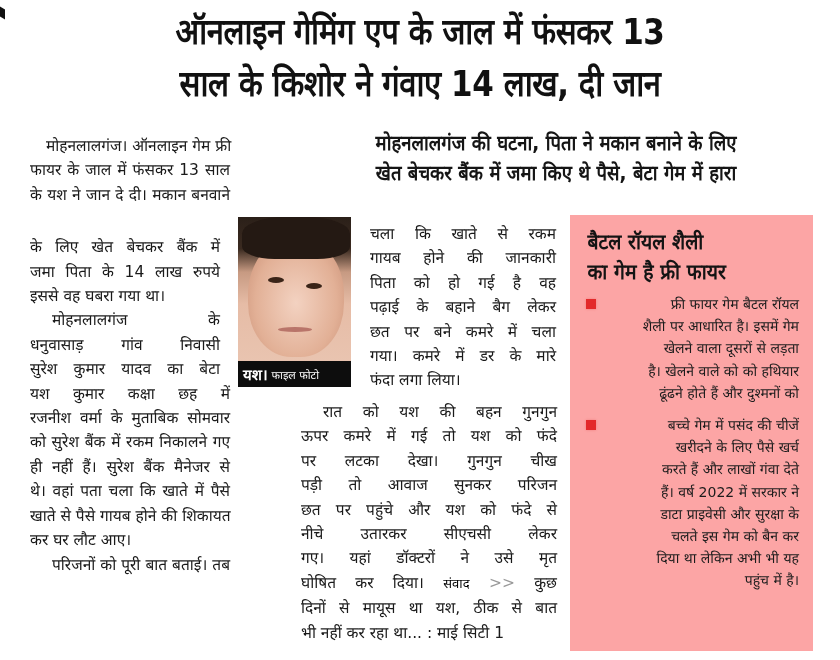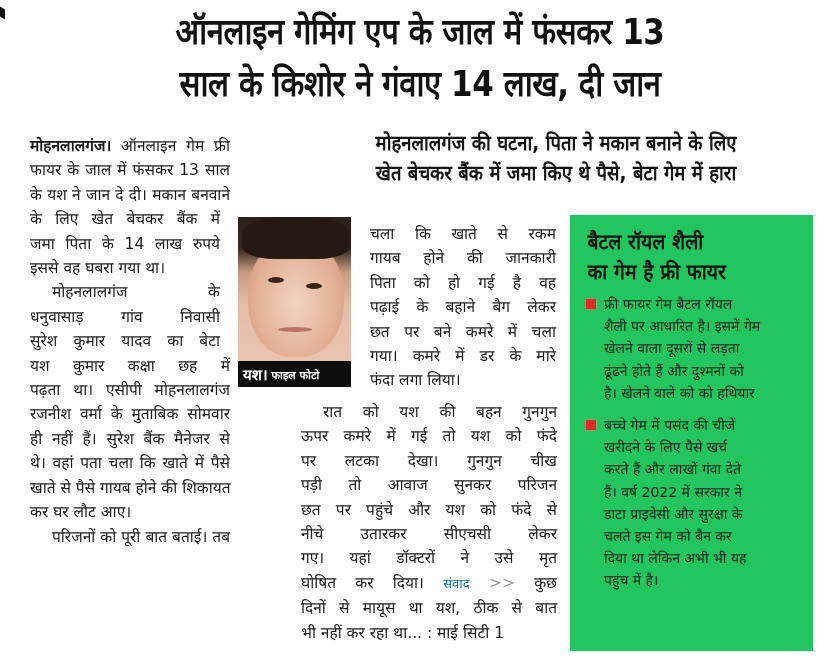--- a/index.html
+++ b/index.html
@@ -29,24 +29,24 @@
 
     .col {
       font-size: 15.5px;
       line-height: 24.4px;
       text-align: justify;
       color: #1a1a1a;
       font-family: "DejaVu Sans", sans-serif;
     }
     .col .ln { display: block; white-space: nowrap; text-align-last: justify; }
     .col .ln.last { text-align-last: left; }
-    .dateline { font-weight: bold; }
+    .dateline { font-weight: normal; margin-left: 16px; }
 
     .col1 { left: 30px; top: 134px; width: 200px; }
-    .col1 .narrow { width: 190px; }
+    .col1 .narrow { width: 190px; margin-top: 28px; }
 
     .subhead {
       left: 296px; top: 128px; width: 520px;
       text-align: center;
       font-weight: bold;
       font-size: 20.5px;
       line-height: 30px;
       color: #151515;
       transform: scaleX(0.9);
       transform-origin: center top;
@@ -76,28 +76,28 @@
     .photo .eye.l { left: 30px; }
     .photo .eye.r { left: 68px; top: 66px; }
     .photo .mouth { position: absolute; left: 40px; top: 110px; width: 34px; height: 5px; border-radius: 50%; background: #b9756a; }
     .photo .caption {
       position: absolute; left: 0; bottom: 0; width: 113px; height: 26px;
       background: #0d0d0d; color: #fff;
       display: flex; align-items: center; padding-left: 5px; gap: 4px;
       white-space: nowrap;
     }
     .photo .caption .name { font-weight: bold; font-size: 15px; }
-    .photo .caption .credit { font-size: 11px; font-weight: bold; text-align: right; }
+    .photo .caption .credit { font-size: 11px; font-weight: normal; text-align: right; }
 
     .col2 { left: 370px; top: 222px; width: 186px; }
     .col2b { left: 301px; top: 400px; width: 256px; }
 
     .sidebar {
       left: 570px; top: 215px; width: 243px; height: 436px;
-      background: #22c55e;
+      background: #fca5a5;
       padding: 12px 14px 0 12px;
     }
     .sidebar-title {
       font-weight: bold;
       font-size: 21px;
       line-height: 30px;
       color: #141414;
       margin-bottom: 6px;
       padding-left: 6px;
       transform: scaleX(0.92);
@@ -105,27 +105,27 @@
     }
     .sidebar-title .line { display: block; white-space: nowrap; }
     .bullet {
       position: relative;
       padding-left: 22px;
       font-size: 14px;
       line-height: 22.2px;
       color: #1c1c1c;
       margin-bottom: 10px;
     }
-    .bullet .ln { display: block; white-space: nowrap; }
+    .bullet .ln { display: block; white-space: nowrap; text-align: right; }
     .bullet .sq {
       position: absolute; left: 4px; top: 6px; width: 10px; height: 10px;
       background: #e3292a;
       box-shadow: 0 0 3px #f08080;
     }
-    .gray { color: #0369a1; }
+    .gray { color: #000000; }
     .arrow { color: #999; }
   </style>
 </head>
 <body>
 
 <div class="abs edge-mark"></div>
 
 <h1 class="abs headline">
   <span class="line">ऑनलाइन गेमिंग एप के जाल में फंसकर 13</span>
   <span class="line">साल के किशोर ने गंवाए 14 लाख, दी जान</span>
@@ -135,22 +135,22 @@
   <span class="ln"><span class="dateline">मोहनलालगंज।</span><span> ऑनलाइन गेम फ्री</span></span>
   <span class="ln">फायर के जाल में फंसकर 13 साल</span>
   <span class="ln">के यश ने जान दे दी। मकान बनवाने</span>
   <span class="ln narrow" style="width:190px">के लिए खेत बेचकर बैंक में</span>
   <span class="ln" style="width:190px">जमा पिता के 14 लाख रुपये</span>
   <span class="ln last" style="width:190px">इससे वह घबरा गया था।</span>
   <span class="ln" style="width:190px; padding-left:22px">मोहनलालगंज के</span>
   <span class="ln" style="width:190px">धनुवासाड़ गांव निवासी</span>
   <span class="ln" style="width:190px">सुरेश कुमार यादव का बेटा</span>
   <span class="ln">यश कुमार कक्षा छह में</span>
-  <span class="ln">पढ़ता था। एसीपी मोहनलालगंज</span>
   <span class="ln">रजनीश वर्मा के मुताबिक सोमवार</span>
+  <span class="ln">को सुरेश बैंक में रकम निकालने गए</span>
   <span class="ln">ही नहीं हैं। सुरेश बैंक मैनेजर से</span>
   <span class="ln">थे। वहां पता चला कि खाते में पैसे</span>
   <span class="ln">खाते से पैसे गायब होने की शिकायत</span>
   <span class="ln last">कर घर लौट आए।</span>
   <span class="ln" style="padding-left:22px">परिजनों को पूरी बात बताई। तब</span>
 </div>
 
 <h2 class="abs subhead">
   <span class="line">मोहनलालगंज की घटना, पिता ने मकान बनाने के लिए</span>
   <span class="line">खेत बेचकर बैंक में जमा किए थे पैसे, बेटा गेम में हारा</span>
@@ -195,22 +195,22 @@
 <aside class="abs sidebar">
   <div class="sidebar-title">
     <span class="line">बैटल रॉयल शैली</span>
     <span class="line">का गेम है फ्री फायर</span>
   </div>
   <div class="bullet">
     <span class="sq"></span>
     <span class="ln">फ्री फायर गेम बैटल रॉयल</span>
     <span class="ln">शैली पर आधारित है। इसमें गेम</span>
     <span class="ln">खेलने वाला दूसरों से लड़ता</span>
+    <span class="ln">है। खेलने वाले को को हथियार</span>
     <span class="ln">ढूंढने होते हैं और दुश्मनों को</span>
-    <span class="ln">है। खेलने वाले को को हथियार</span>
   </div>
   <div class="bullet">
     <span class="sq"></span>
     <span class="ln">बच्चे गेम में पसंद की चीजें</span>
     <span class="ln">खरीदने के लिए पैसे खर्च</span>
     <span class="ln">करते हैं और लाखों गंवा देते</span>
     <span class="ln">हैं। वर्ष 2022 में सरकार ने</span>
     <span class="ln">डाटा प्राइवेसी और सुरक्षा के</span>
     <span class="ln">चलते इस गेम को बैन कर</span>
     <span class="ln">दिया था लेकिन अभी भी यह</span>

